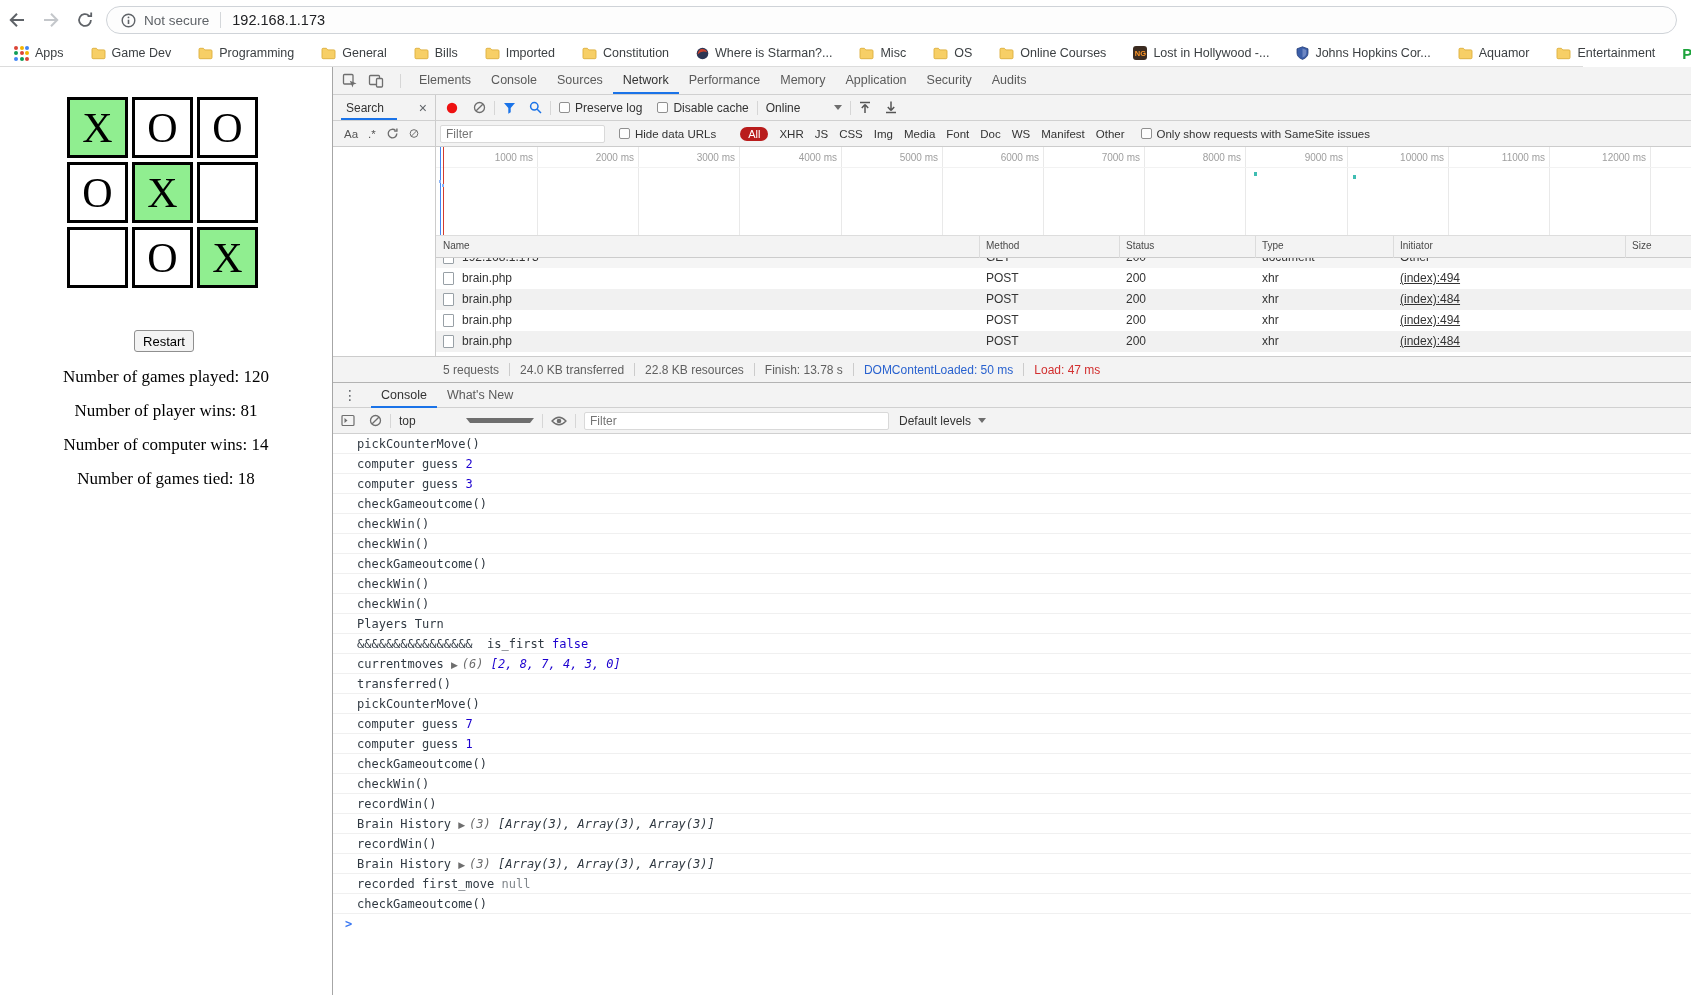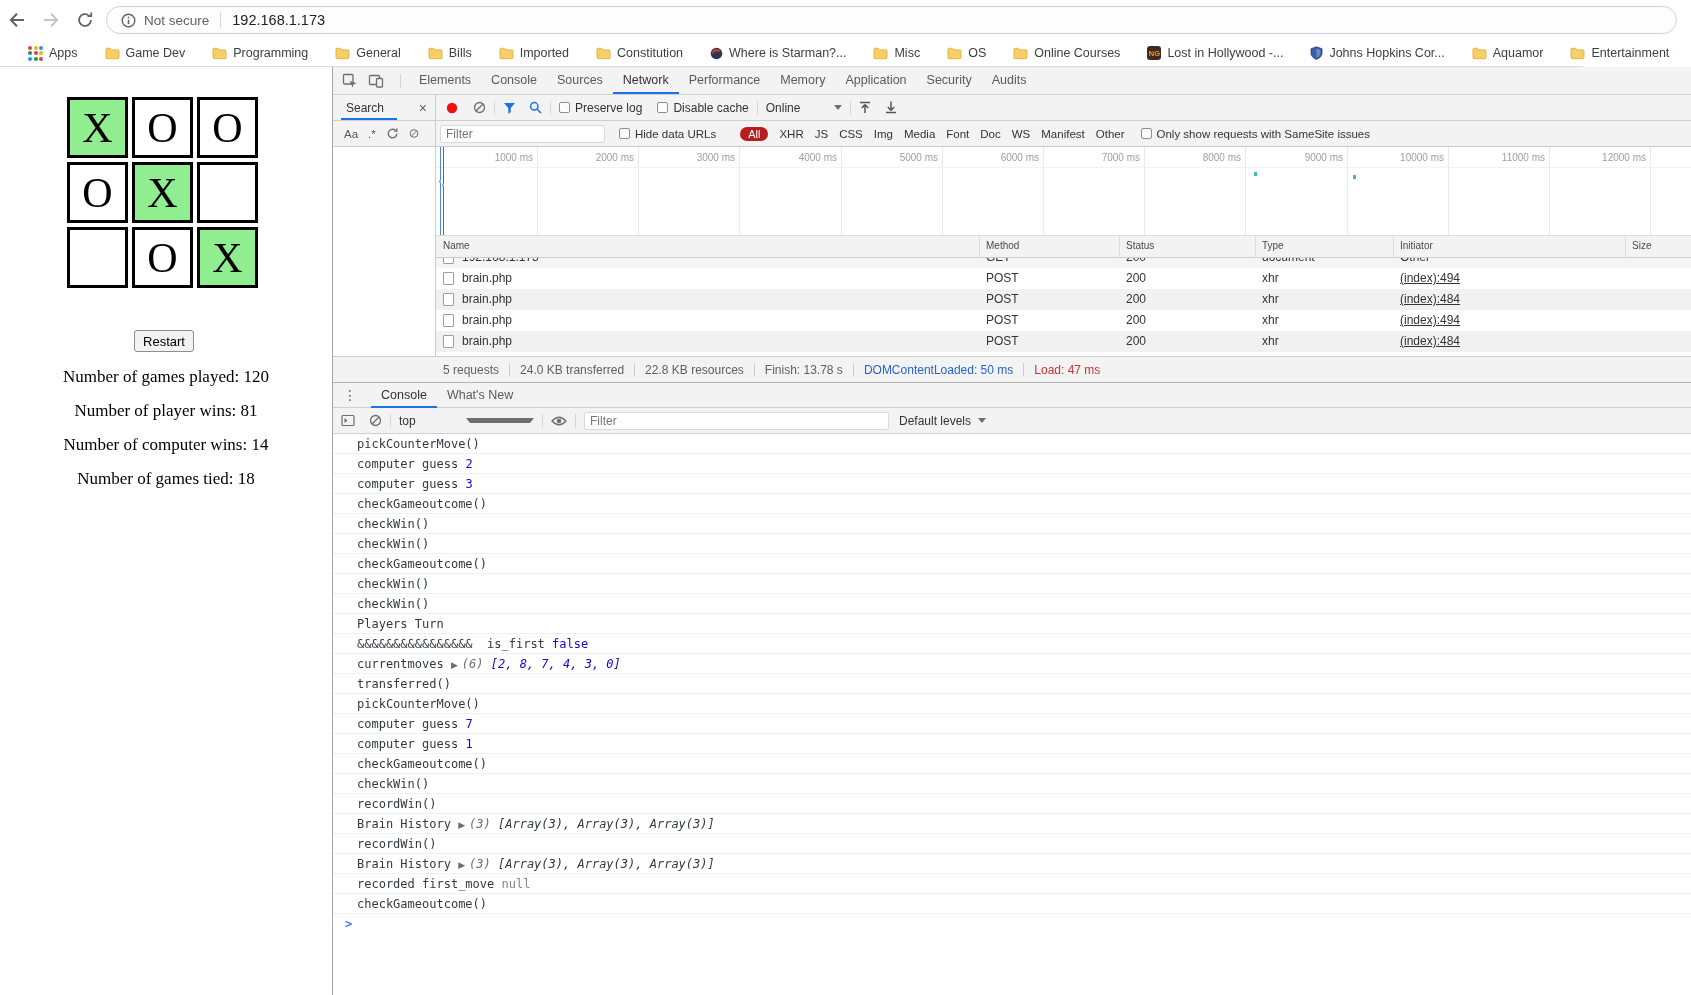--- a/index.html
+++ b/index.html
@@ -10,21 +10,21 @@
   #browser-toolbar { position:absolute; left:0; top:0; width:1691px; height:40px; background:#fff;
     display:flex; align-items:center; }
   .nav-ic { width:34px; height:34px; display:flex; align-items:center; justify-content:center; flex:none; }
   #omnibox { flex:1; height:28px; margin:0 14px 0 4px; border:1px solid #cfd3d8; border-radius:15px;
     background:#fdfdfd; display:flex; align-items:center; padding:0 14px; }
   #sec-label { color:#5f6368; font-size:13.5px; margin-left:8px; }
   .omni-div { width:1px; height:16px; background:#d4d7da; margin:0 11px; }
   #url-text { color:#202124; font-size:14.5px; }
 
   #bookmarks-bar { position:absolute; left:0; top:40px; width:1583px; height:27px; background:#fff;
-    border-bottom:1px solid #dcdcdc; display:flex; align-items:center; padding-left:22px; }
+    border-bottom:1px solid #dcdcdc; display:flex; align-items:center; padding-left:8px; }
   .bm { display:flex; align-items:center; margin-right:15px; padding:2px 6px; border-radius:3px; flex:none; }
   .bm-ic { display:flex; align-items:center; margin-right:6px; }
   .bm-label { font-size:12.5px; color:#3c4043; white-space:nowrap; }
   .ng-badge { width:14px; height:14px; background:#3b2b20; border-radius:3px; color:#ff9624;
     font-size:7.5px; font-weight:bold; display:flex; align-items:center; justify-content:center; }
   .p-badge { color:#1da33c; font-weight:bold; font-size:15px; font-family:"Liberation Sans",sans-serif; }
   .apps-grid { display:grid; grid-template-columns:repeat(3,4px); grid-gap:1.5px; }
   .apps-grid i { width:4px; height:4px; border-radius:50%; display:block; }
 
   

